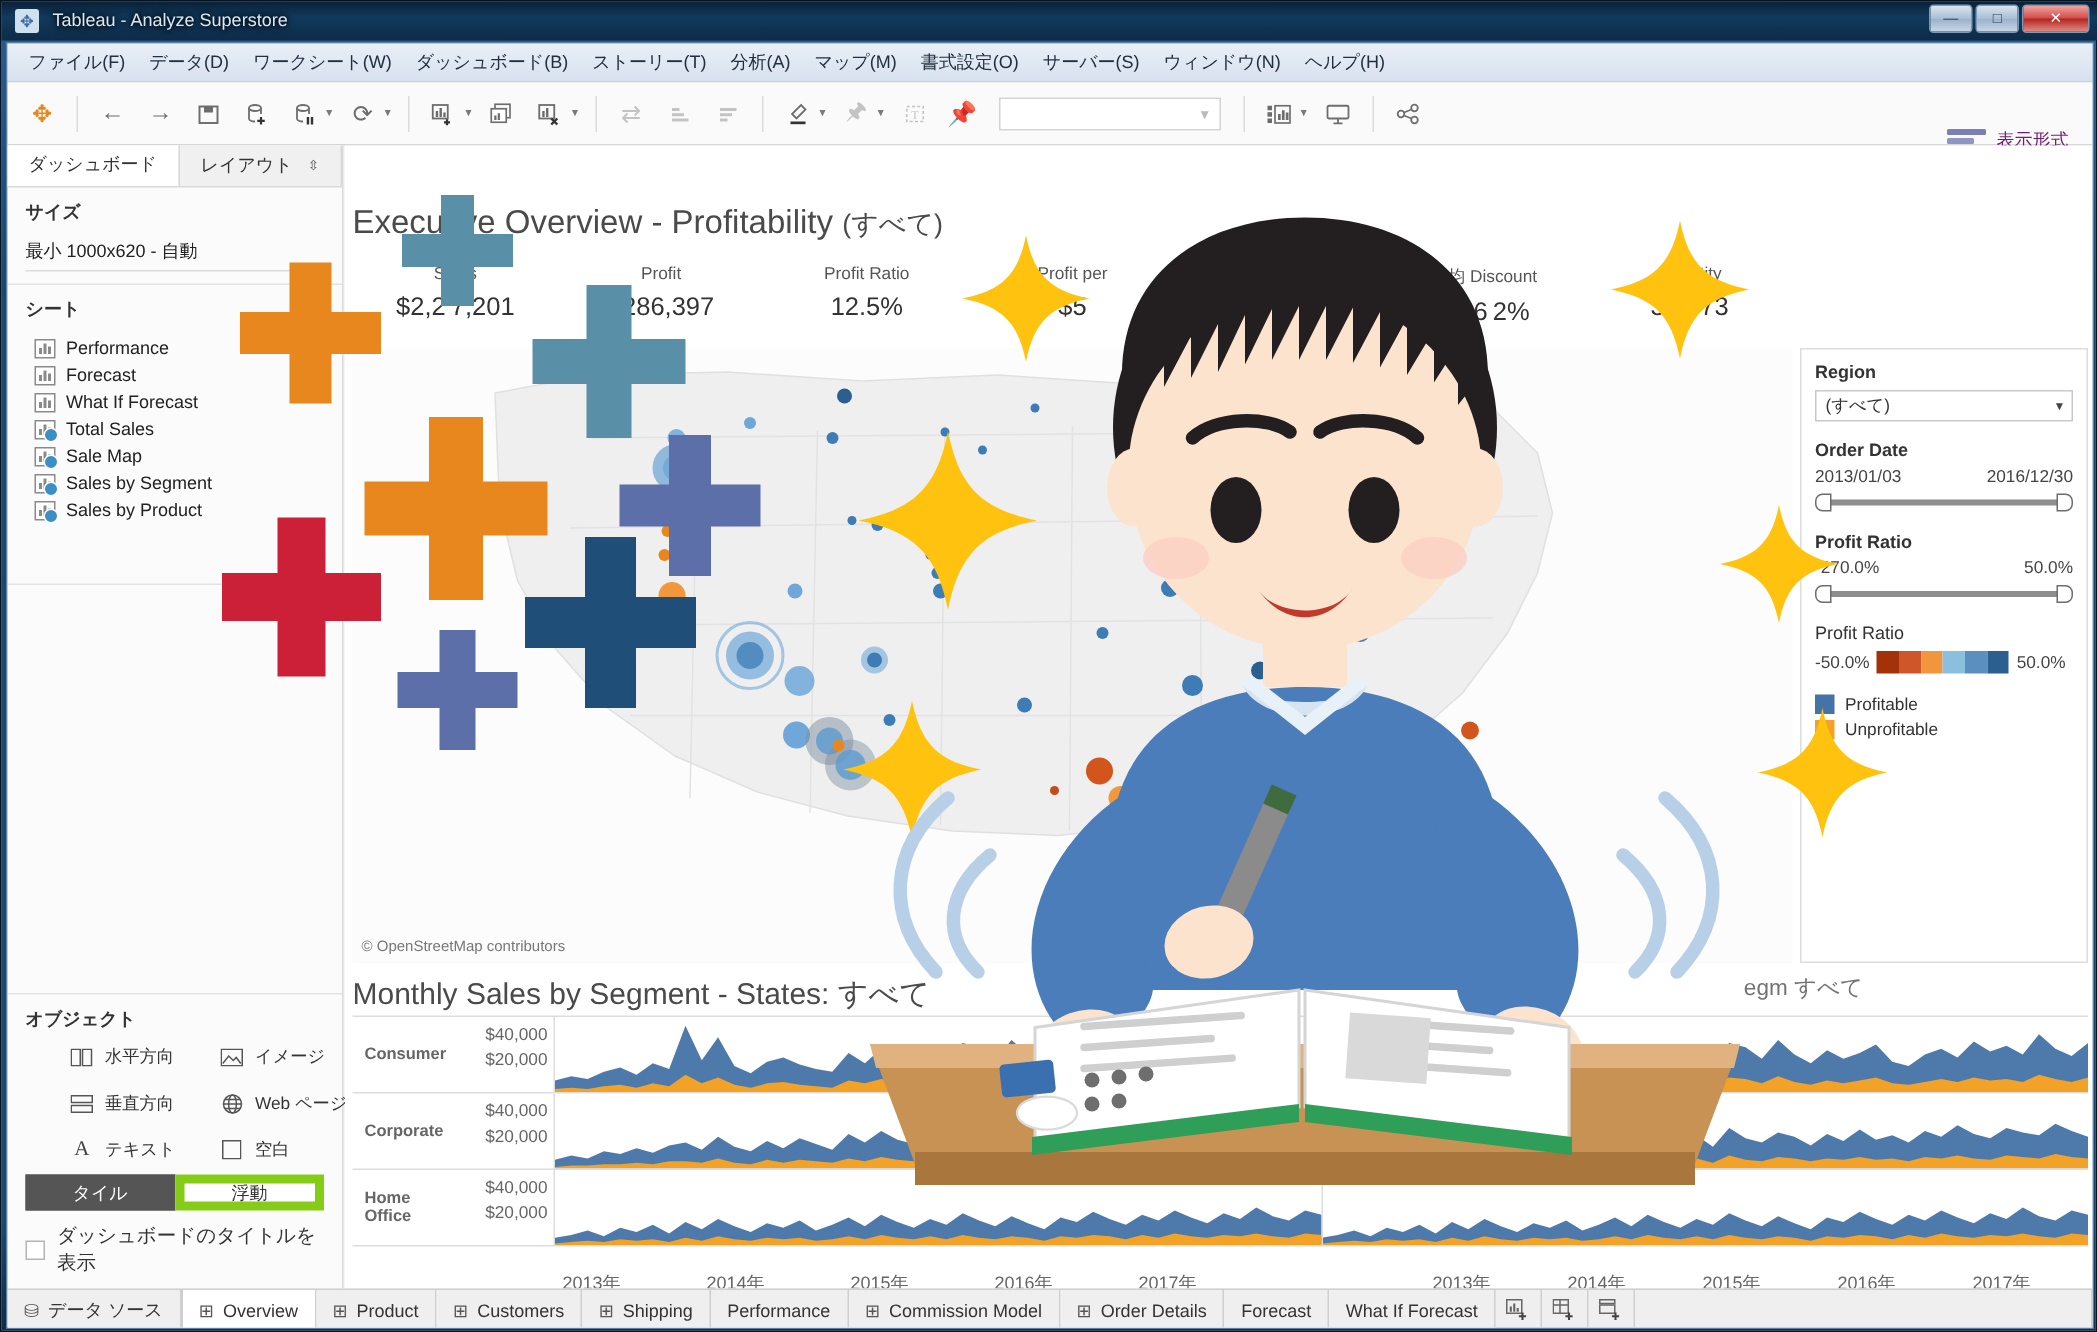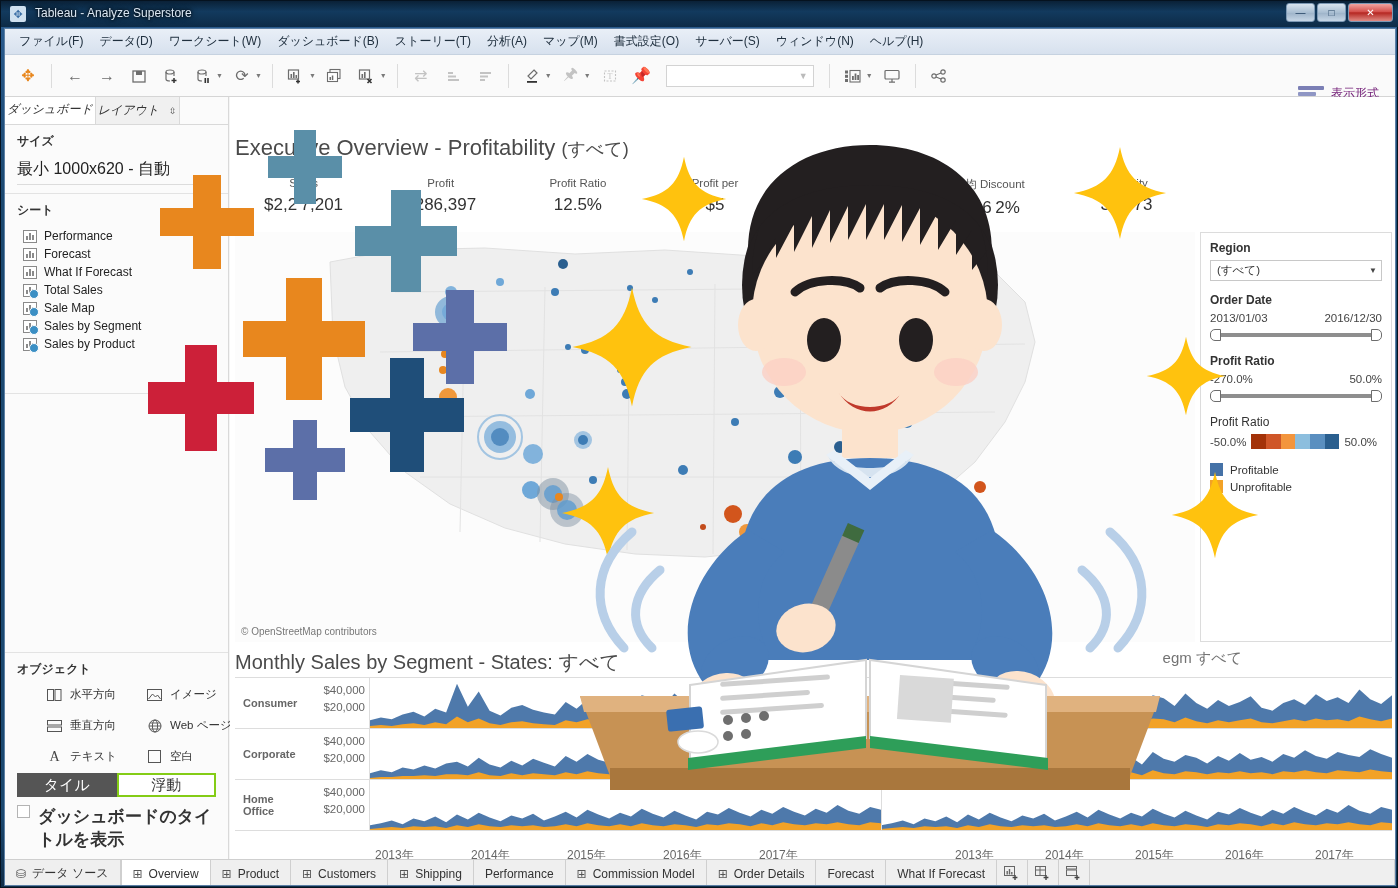--- a/index.html
+++ b/index.html
@@ -105,64 +105,63 @@
   .showme-glyph { display: flex; flex-direction: column; gap: 2px; }
   .showme-glyph i { display: block; height: 4px; border-radius: 1px; }
 
   
   .sidebar {
     position: absolute; left: 0; top: 68px; width: 224px; height: 762px;
     background: #fbfbfb; border-right: 1px solid #d9d9d9;
   }
   .sb-tabs { display: flex; height: 28px; border-bottom: 1px solid #d9d9d9; }
   .sb-tab {
-    flex: 0 0 auto; padding: 0 2px; font-size: 12px; color: #333;
+    flex: 0 0 auto; padding: 0 14px; font-size: 12px; color: #333;
     display: flex; align-items: center; justify-content: center;
     background: #fbfbfb;
-    font-style: italic;
   }
   .sb-tab.active { background: #fff; border-bottom: 2px solid #fff; }
   .sb-tab.inactive { background: #f0f0f0; border-left: 1px solid #d9d9d9; border-right: 1px solid #d9d9d9; gap: 10px; }
   .sb-section { padding: 8px 12px; border-bottom: 1px solid #e3e3e3; }
   .sb-head { font-size: 12px; color: #333; font-weight: bold; margin-bottom: 5px; }
   .device-row {
     font-size: 12px; color: #333; padding: 3px 0 3px 12px;
   }
   .device-row.selected { background: #e8e8e8; }
   .device-btn {
     margin: 8px auto 2px; display: block;
     width: 152px; height: 24px; background: #fff;
     border: 1px solid #cfcfcf; border-radius: 2px;
     font-size: 11.5px; color: #333;
   }
-  .size-value { font-size: 16px; color: #222; padding: 4px 0; border-bottom: 1px solid #dcdcdc; }
+  .size-value { font-size: 12px; color: #222; padding: 4px 0; border-bottom: 1px solid #dcdcdc; }
   .sheet-list { padding-top: 3px; }
   .sheet-row { display: flex; align-items: center; gap: 7px; padding: 2px 0 2px 6px; font-size: 12px; color: #222; }
   .sheet-ico {
     width: 14px; height: 13px; border: 1px solid #8a8a8a; position: relative;
     display: flex; align-items: flex-end; justify-content: center; gap: 1px; padding-bottom: 2px;
     background: #fff; flex: 0 0 auto;
   }
   .sheet-ico i { width: 2px; background: #8a8a8a; display: block; }
   .sheet-ico .b1 { height: 4px; } .sheet-ico .b2 { height: 7px; } .sheet-ico .b3 { height: 5px; }
   .sheet-ico.used::after {
     content: ''; position: absolute; right: -3px; bottom: -3px;
     width: 8px; height: 8px; border-radius: 50%; background: #3b8fc4;
     border: 1px solid #fff;
   }
   .obj-grid { display: grid; grid-template-columns: 100px 100px; gap: 16px 0; padding-top: 4px; margin-left: 30px; }
   .obj-item { display: flex; align-items: center; gap: 8px; font-size: 11.5px; color: #333; }
   .obj-ico { width: 15px; height: 14px; display: flex; align-items: center; justify-content: center; color: #555; flex: 0 0 auto; }
   .mode-row { display: flex; margin: 9px 0 8px; }
   .mode-btn {
     flex: 1; height: 24px; display: flex; align-items: center; justify-content: center;
-    font-size: 15px; border: 2px solid #84cc16; background: #fff; color: #333;
+    font-size: 12px; border: 6px solid #84cc16; background: #fff; color: #333;
   }
   .mode-btn.active { background: #555; color: #fff; border-color: #555; }
-  .chk-row { display: flex; align-items: flex-start; gap: 8px; font-size: 17px; color: #333; font-weight: bold; }
+  .chk-row { display: flex; align-items: center; gap: 8px; font-size: 13px; color: #333; }
   .chk-box { width: 13px; height: 13px; border: 1px solid #b4b4b4; background: #fff; flex: 0 0 auto; }
 
   
   .canvas {
     position: absolute; left: 225px; top: 68px; width: 1165px; height: 762px;
     background: #fff; overflow: hidden;
   }
   .dash-title {
     position: absolute; left: 5px; top: 38px;
     font-size: 22px; color: #4a4a4a; white-space: nowrap;

